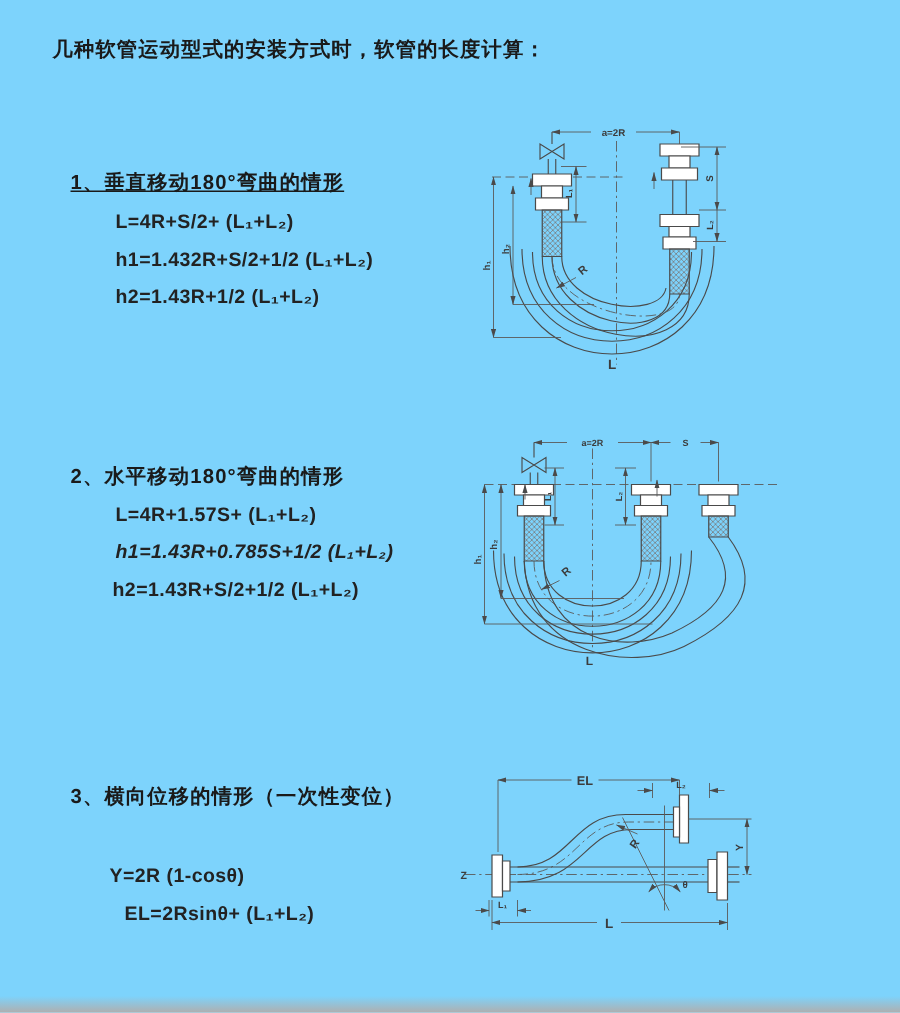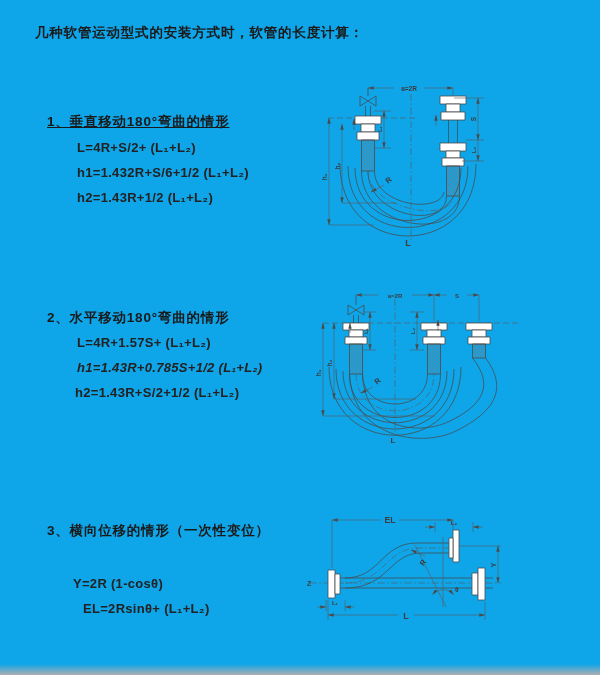--- a/index.html
+++ b/index.html
@@ -1,17 +1,17 @@
 <!DOCTYPE html>
 <html><head>
 <meta charset="utf-8">
 <style>
   html,body{margin:0;padding:0;width:600px;height:675px;background:#ffffff;}
   body{position:relative;font-family:"Liberation Sans","DejaVu Sans",sans-serif;color:#1a1a1a;overflow:hidden;}
-  .page{position:absolute;inset:0;background:#0ea5e9;}
+  .page{position:absolute;inset:0;background:#7dd3fc;}
   .title{position:absolute;left:35px;top:24px;font-size:13.5px;font-weight:bold;letter-spacing:.8px;white-space:nowrap;}
   .sec-heading{position:absolute;font-size:13.5px;font-weight:bold;letter-spacing:.8px;white-space:nowrap;}
   .formula{position:absolute;font-size:13px;font-weight:bold;letter-spacing:.3px;white-space:nowrap;color:#222;}
   svg.diag{position:absolute;overflow:visible;}
   svg.diag *{vector-effect:non-scaling-stroke;}
   svg.diag text{font-family:"Liberation Sans","DejaVu Sans",sans-serif;fill:#3c3c3c;font-weight:bold;}
   .scan-edge{position:absolute;left:0;right:0;bottom:0;height:11px;background:linear-gradient(to bottom, rgba(255,255,255,0), #aFaFaF);}
   .ln{stroke:#4a4a4a;stroke-width:.75;fill:none;}
   .thin{stroke:#5a5a5a;stroke-width:.6;fill:none;}
   .dash{stroke:#5a5a5a;stroke-width:.6;fill:none;stroke-dasharray:6 3;}
@@ -20,21 +20,21 @@
 </style>
 </head>
 <body>
 
 <div class="page">
 
   <div class="title">几种软管运动型式的安装方式时，软管的长度计算：</div>
 
   <div class="sec-heading" style="left:47px;top:113px;text-decoration:underline;">1、垂直移动180°弯曲的情形</div>
   <div class="formula" style="left:77px;top:140px;">L=4R+S/2+ (L₁+L₂)</div>
-  <div class="formula" style="left:77px;top:165px;">h1=1.432R+S/6+1/2 (L₁+L₂)</div>
+  <div class="formula" style="left:77px;top:165px;">h1=1.432R+S/2+1/2 (L₁+L₂)</div>
   <div class="formula" style="left:77px;top:190px;">h2=1.43R+1/2 (L₁+L₂)</div>
 
   <div class="sec-heading" style="left:47px;top:309px;">2、水平移动180°弯曲的情形</div>
   <div class="formula" style="left:77px;top:335px;">L=4R+1.57S+ (L₁+L₂)</div>
   <div class="formula" style="left:77px;top:360px;font-style:italic;">h1=1.43R+0.785S+1/2 (L₁+L₂)</div>
   <div class="formula" style="left:75px;top:385px;">h2=1.43R+S/2+1/2 (L₁+L₂)</div>
 
   <div class="sec-heading" style="left:47px;top:522px;">3、横向位移的情形（一次性变位）</div>
   <div class="formula" style="left:73px;top:576px;">Y=2R (1-cosθ)</div>
   <div class="formula" style="left:73px;top:601px;margin-left:10px;">EL=2Rsinθ+ (L₁+L₂)</div>

